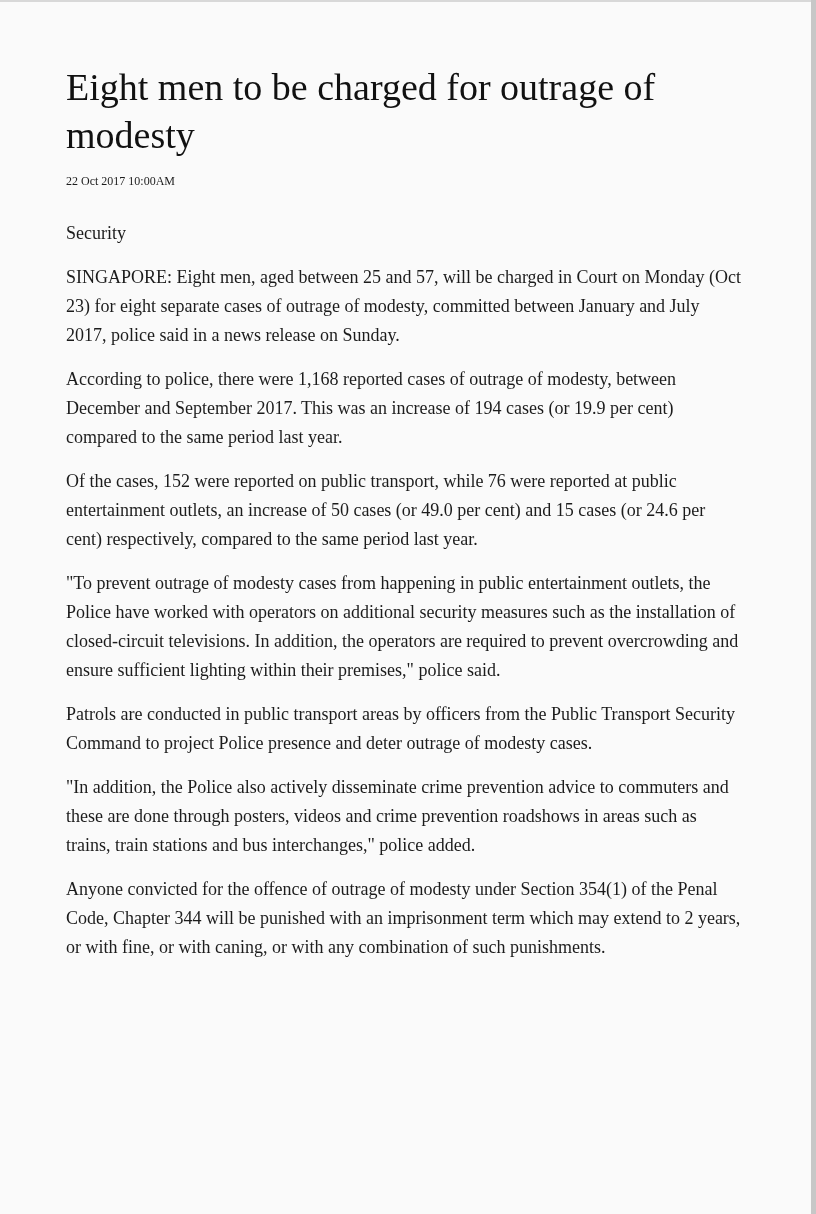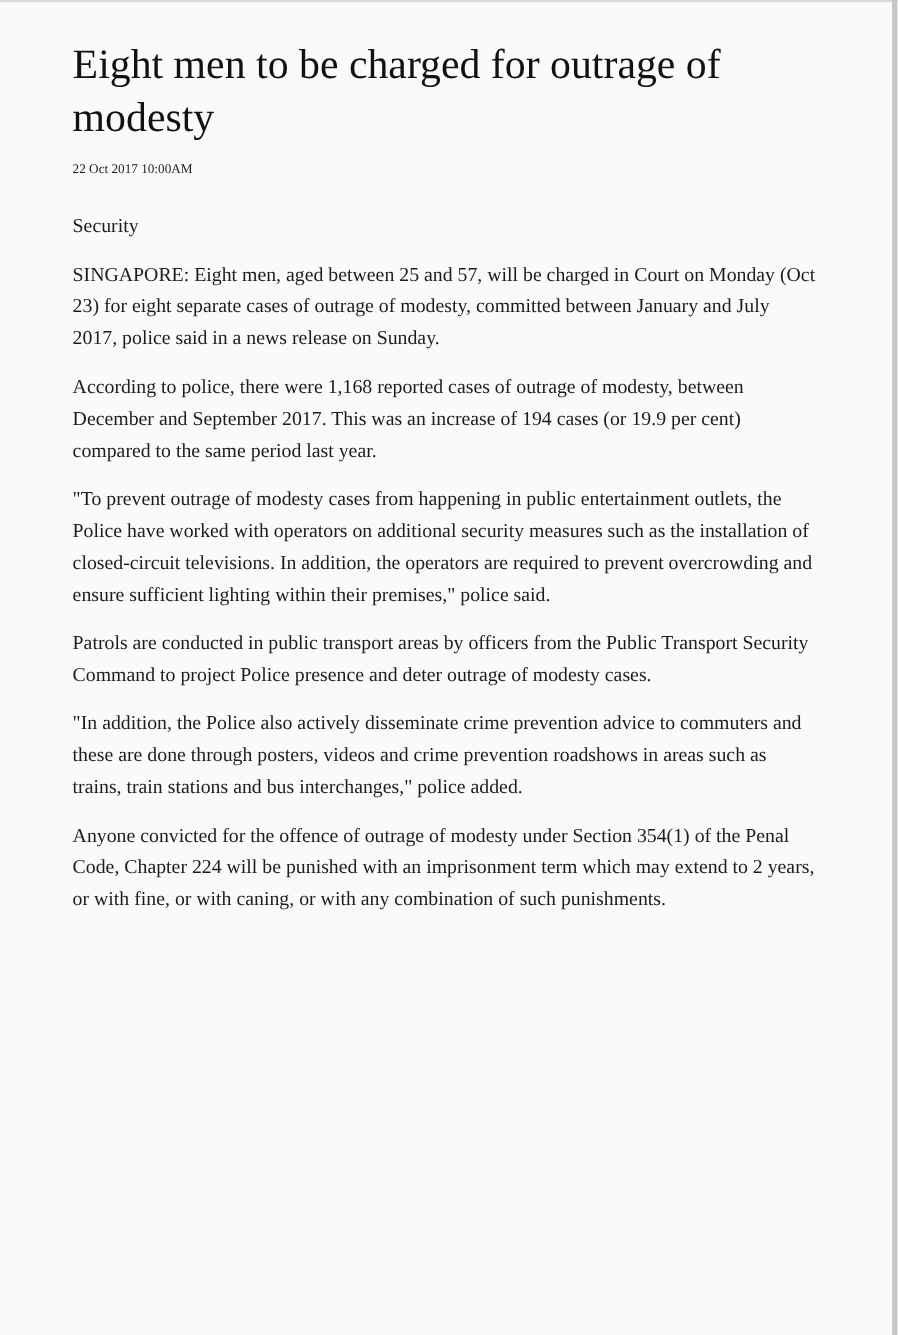--- a/index.html
+++ b/index.html
@@ -24,21 +24,21 @@
     position:absolute;top:0;left:0;right:0;
     height:2px;background:var(--top-line);
   }
   .right-strip{
     position:absolute;top:0;right:0;bottom:0;
     width:5px;background:var(--edge-strip);
   }
   .article{
     width:676px;
     margin-left:66px;
-    padding-top:36px;
+    padding-top:64px;
   }
   .article-title{
     font-size:38px;
     line-height:1.26;
     font-weight:400;
     color:var(--title);
     margin:0 0 10px 0;
   }
   .article-datetime{
     font-size:12px;
@@ -65,21 +65,22 @@
 
   <div class="article-datetime">22 Oct 2017 10:00AM</div>
 
   <p class="body-para">Security</p>
 
   <p class="body-para">SINGAPORE: Eight men, aged between 25 and 57, will be charged in Court on Monday (Oct 23) for eight separate cases of outrage of modesty, committed between January and July 2017, police said in a news release on Sunday.</p>
 
 
   <p class="body-para gap-lg">According to police, there were 1,168 reported cases of outrage of modesty, between December and September 2017. This was an increase of 194 cases (or 19.9 per cent) compared to the same period last year.</p>
 
+  <p class="body-para">Of the cases, 152 were reported on public transport, while 76 were reported at public entertainment outlets, an increase of 50 cases (or 49.0 per cent) and 15 cases (or 24.6 per cent) respectively, compared to the same period last year.</p>
 
   <p class="body-para gap-lg">"To prevent outrage of modesty cases from happening in public entertainment outlets, the Police have worked with operators on additional security measures such as the installation of closed-circuit televisions. In addition, the operators are required to prevent overcrowding and ensure sufficient lighting within their premises," police said.</p>
 
   <p class="body-para">Patrols are conducted in public transport areas by officers from the Public Transport Security Command to project Police presence and deter outrage of modesty cases.</p>
 
   <p class="body-para">"In addition, the Police also actively disseminate crime prevention advice to commuters and these are done through posters, videos and crime prevention roadshows in areas such as trains, train stations and bus interchanges," police added.</p>
 
-  <p class="body-para">Anyone convicted for the offence of outrage of modesty under Section 354(1) of the Penal Code, Chapter 224 will be punished with an imprisonment term which may extend to 2 years, or with fine, or with caning, or with any combination of such punishments.</p>
+  <p class="body-para">Anyone convicted for the offence of outrage of modesty under Section 354(1) of the Penal Code, Chapter 344 will be punished with an imprisonment term which may extend to 2 years, or with fine, or with caning, or with any combination of such punishments.</p>
 </div>
 
 </body></html>

